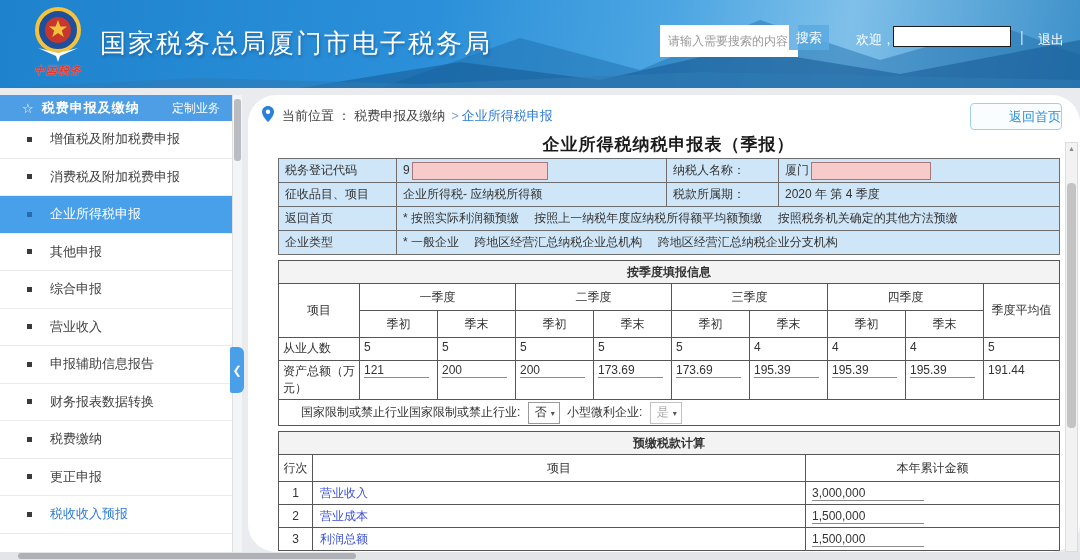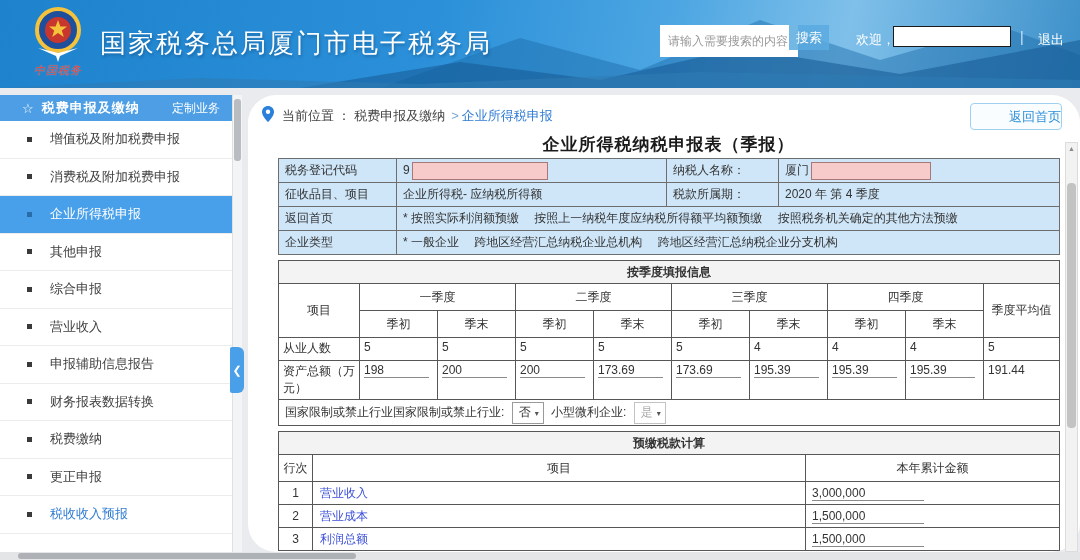--- a/index.html
+++ b/index.html
@@ -5,21 +5,21 @@
   * { margin:0; padding:0; box-sizing:border-box; }
   html,body { width:1080px; height:560px; overflow:hidden; }
   body { position:relative; background:#e9ebee; font-family:"Liberation Sans","DejaVu Sans",sans-serif; color:#333; }
 
   
   .top-header { position:absolute; left:0; top:0; width:1080px; height:88px;
     background:linear-gradient(100deg,#1e82cd 0%,#2b90d9 40%,#4da6e2 62%,#7fc0ea 78%,#3d90c9 100%); overflow:hidden; }
   .mountains { position:absolute; left:0; top:0; width:1080px; height:88px; }
   .emblem-wrap { position:absolute; left:26px; top:6px; width:64px; height:76px; text-align:center; }
   .emblem-svg { display:block; margin:0 auto; }
-  .emblem-cn { font-size:11px; font-weight:normal; color:#e8372a; letter-spacing:1px; margin-top:1px;
+  .emblem-cn { font-size:11px; font-weight:bold; color:#e8372a; letter-spacing:1px; margin-top:1px;
     text-shadow:0 0 1px rgba(255,255,255,.6); font-style:italic; }
   .site-title { position:absolute; left:100px; top:26px; font-size:26px; font-weight:normal; color:#fff;
     letter-spacing:2px; text-shadow:1px 2px 3px rgba(0,40,80,.35); }
   .search-input { position:absolute; left:648px; top:25px; width:138px; height:28px; border:none; outline:none;
     background:#fff; font-size:12px; padding:16px 8px; color:#333;margin-left:12px; }
   .search-input::placeholder { color:#999; }
   .search-btn { position:absolute; left:789px; top:25px; width:40px; height:25px; background:rgba(90,170,225,.85);
     color:#fff; font-size:13px; border:none; cursor:pointer; line-height:25px; text-align:center; }
   .welcome { position:absolute; left:856px; top:31px; color:#fff; font-size:13px; }
   .redacted-user { position:absolute; left:893px; top:26px; width:118px; height:21px; background:#fff; border:1px solid #1a1a1a; }
@@ -65,21 +65,21 @@
   .red-name { width:120px; }
 
   .qtr-table { position:absolute; left:30px; top:165px; width:781px; }
   .qtr-table td { border:1px solid #565656; background:#fff; text-align:center; color:#333; }
   .section-cap { background:#f3f3f3 !important; font-weight:bold; height:23px; }
   .qtr-table .hdr { height:27px; }
   .qtr-table .val { text-align:left; padding:2px 4px; vertical-align:top; }
   .row-emp td { height:23px; }
   .row-asset td { height:37px; }
   .u-line { display:inline-block; width:94%; border-bottom:1px solid #8a8a8a; text-align:left; min-height:15px; }
-  .dd-row td { height:26px; text-align:left; padding:0 6px; background:#fff; }
+  .dd-row td { height:26px; text-align:left; padding:0 22px; background:#fff; }
   .select-box { display:inline-block; border:1px solid #9a9a9a; padding:1px 4px 2px 6px; font-size:12px; margin:0 4px; background:#fff; cursor:pointer; }
   .select-box .caret { font-size:8px; color:#555; margin-left:4px; }
   .select-box.disabled { color:#a8a8a8; border-color:#c2c2c2; cursor:default; }
 
   .pre-table { position:absolute; left:30px; top:336px; width:781px; }
   .pre-table td { border:1px solid #565656; background:#fff; color:#333; }
   .pre-table .hdr { height:27px; text-align:center; }
   .pre-table .r td { height:23px; }
   .pre-table .no { text-align:center; }
   .pre-table .item-link { text-align:left; padding:0 7px; }
@@ -272,21 +272,21 @@
       <td class="val">5</td>
       <td class="val">5</td>
       <td class="val">5</td>
       <td class="val">4</td>
       <td class="val">4</td>
       <td class="val">4</td>
       <td class="val">5</td>
     </tr>
     <tr class="row-asset">
       <td class="val">资产总额（万元）</td>
-      <td class="val"><span class="u-line">198</span></td>
+      <td class="val"><span class="u-line">121</span></td>
       <td class="val"><span class="u-line">200</span></td>
       <td class="val"><span class="u-line">200</span></td>
       <td class="val"><span class="u-line">173.69</span></td>
       <td class="val"><span class="u-line">173.69</span></td>
       <td class="val"><span class="u-line">195.39</span></td>
       <td class="val"><span class="u-line">195.39</span></td>
       <td class="val"><span class="u-line">195.39</span></td>
       <td class="val">191.44</td>
     </tr>
     <tr class="dd-row">

